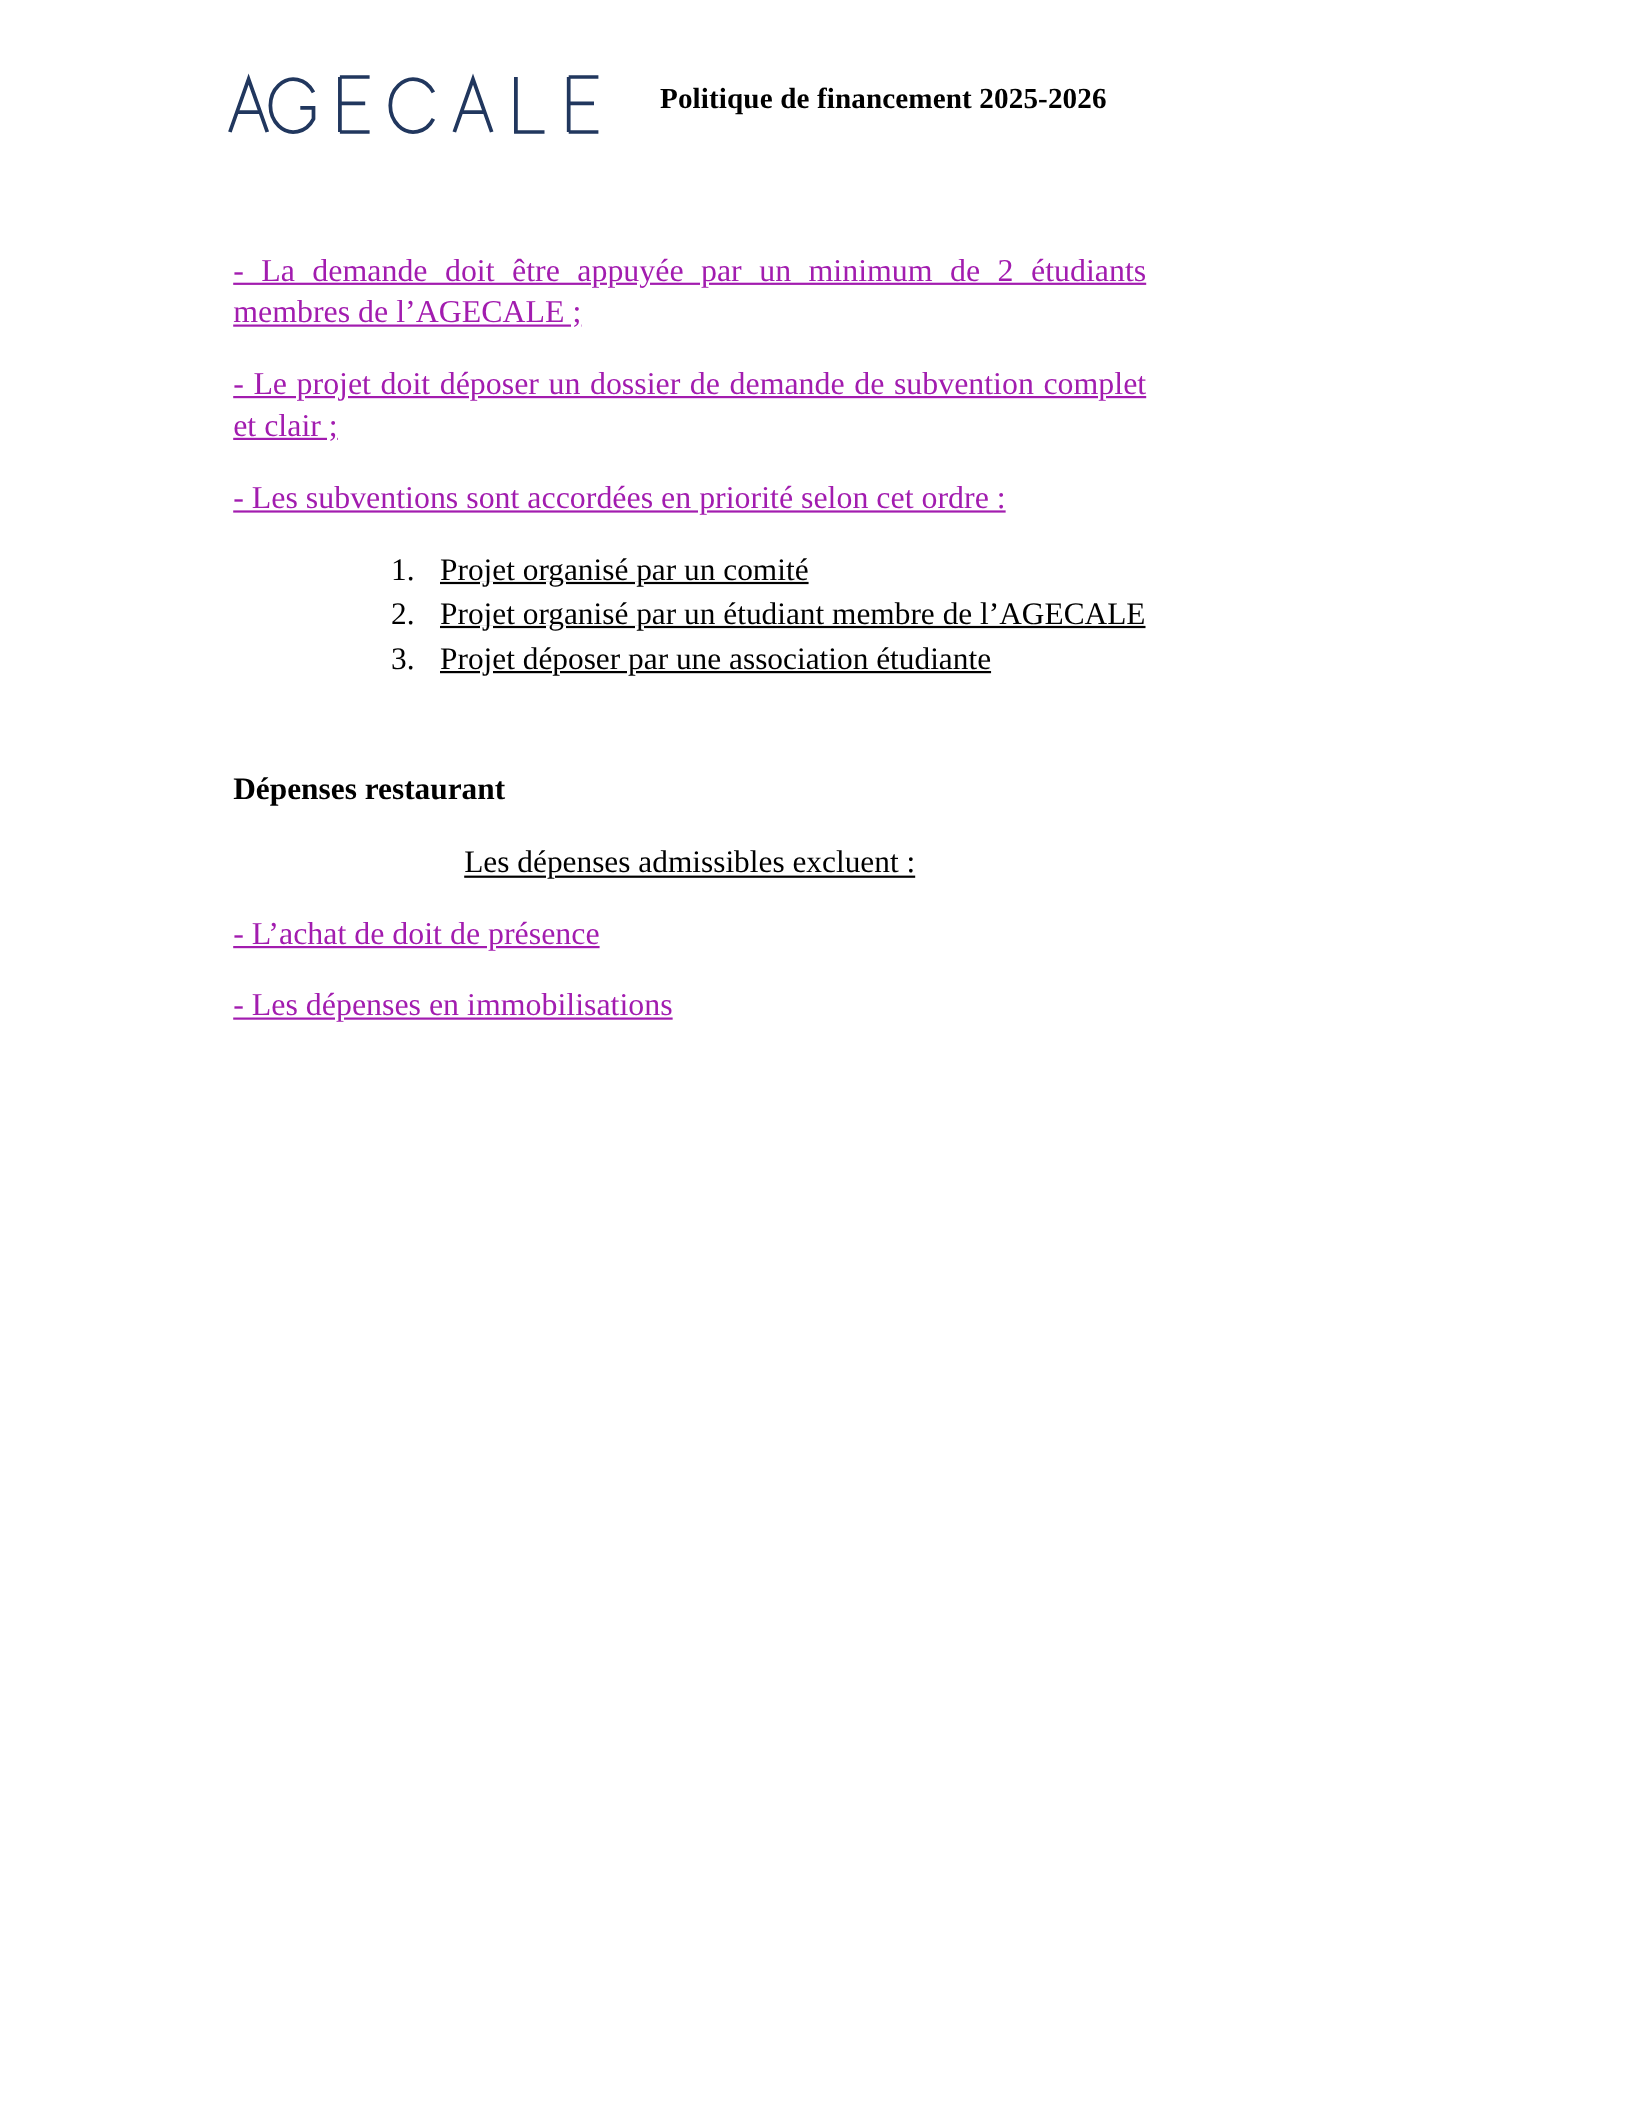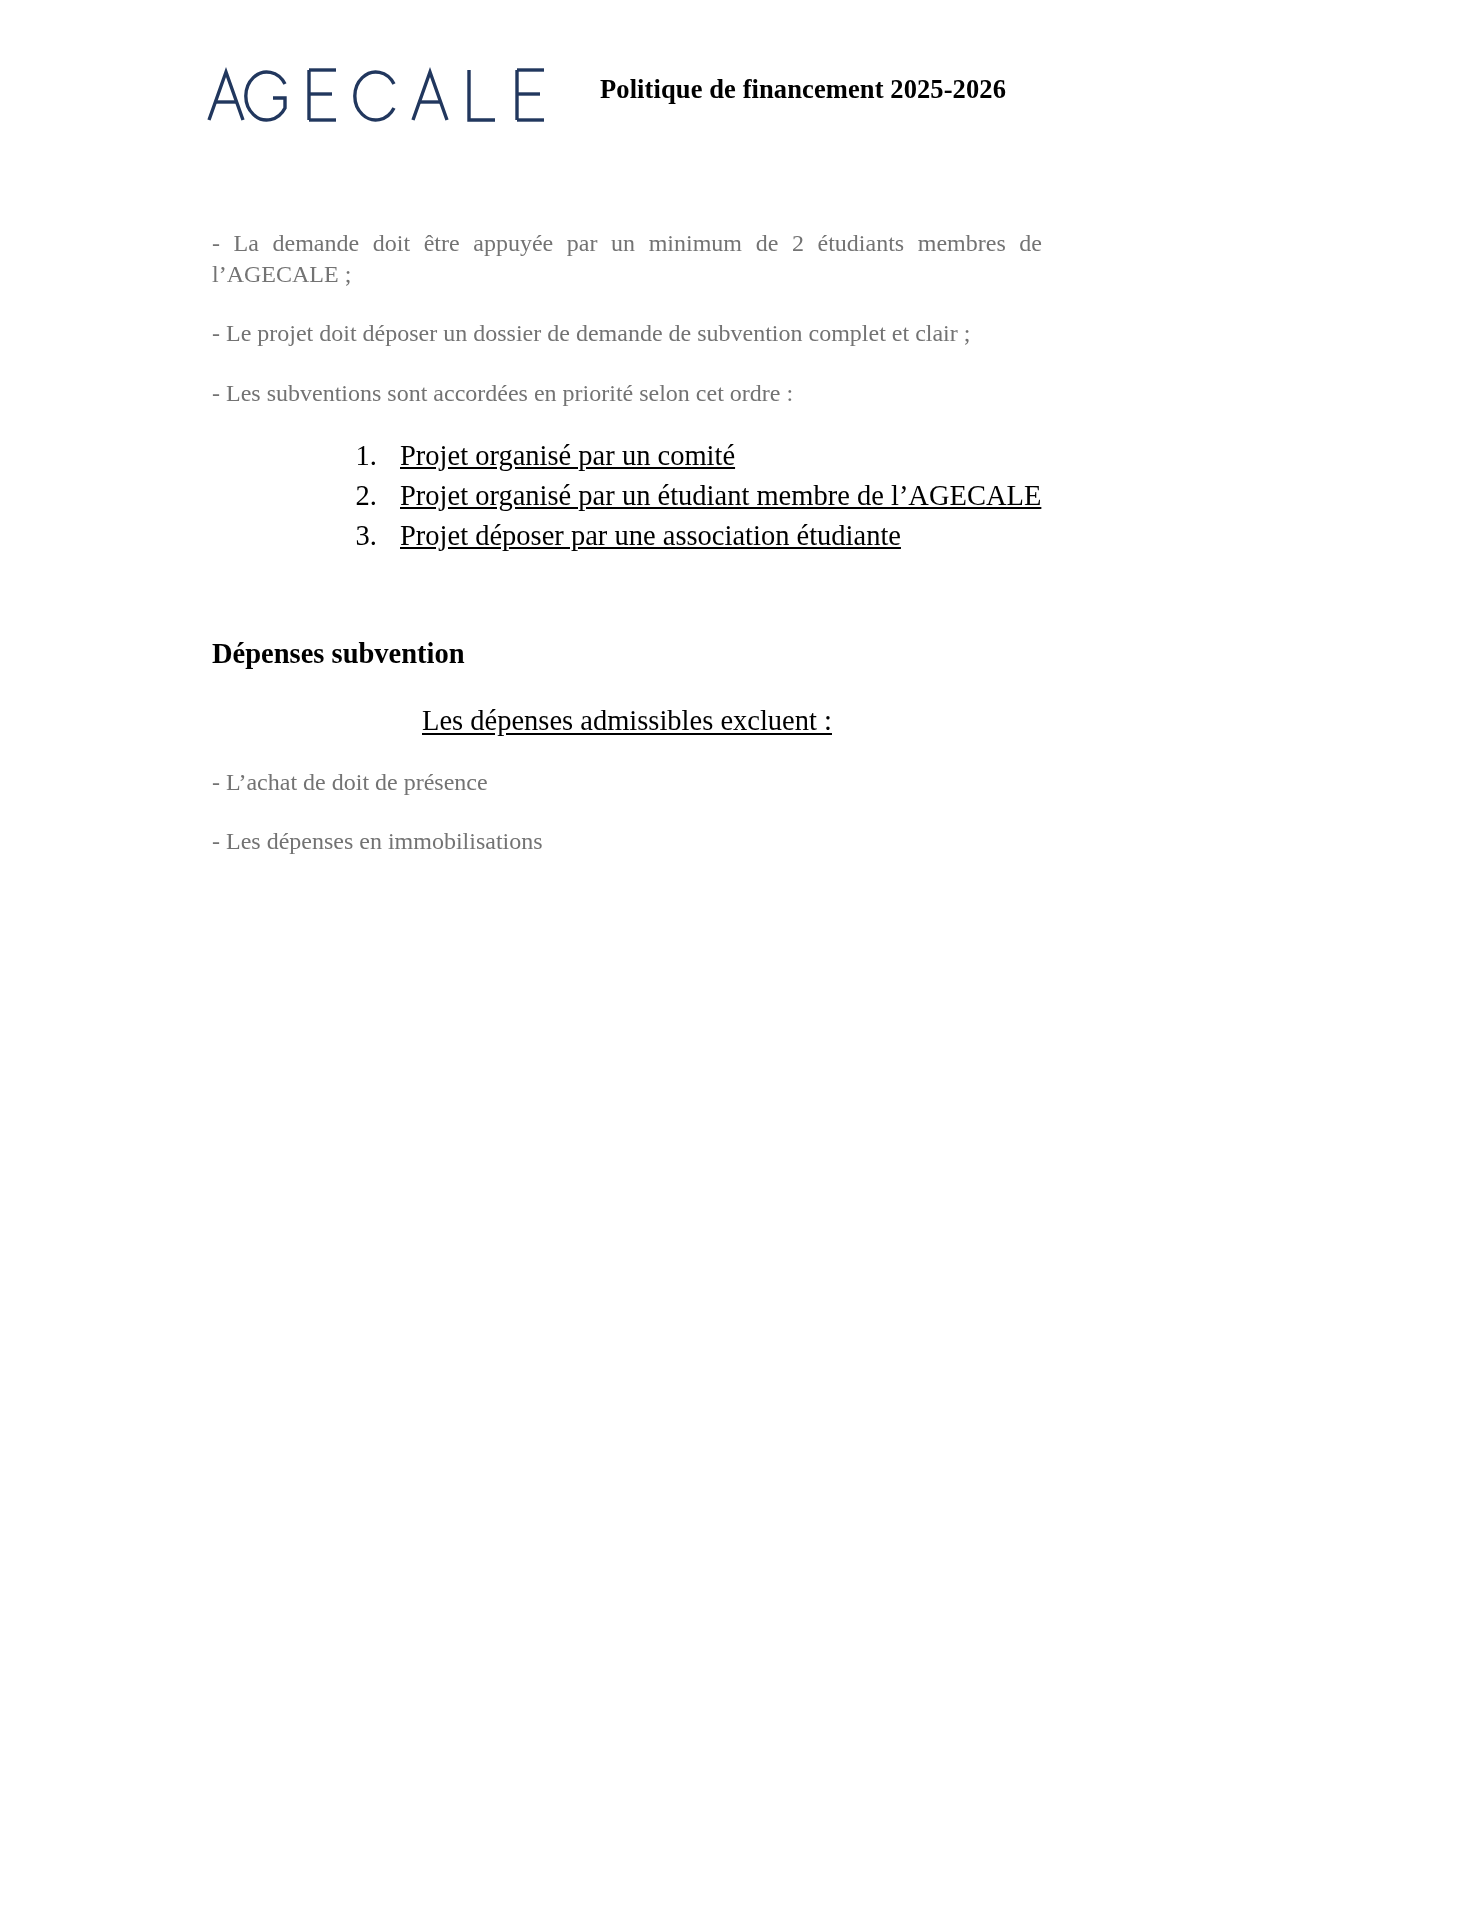--- a/index.html
+++ b/index.html
@@ -57,25 +57,26 @@
   
   .content {
     position: absolute;
     left: 212px;
     top: 228px;
     width: 830px;
   }
 
   p.para {
     margin: 0 0 28px 0;
-    font-size: 24px;
+    font-size: 29px;
     line-height: 1.30;
     text-align: justify;
     text-justify: inter-word;
-    color: #737373;
+    color: #a21caf;
+    text-decoration: underline;
   }
   p.para:last-child {
     margin-bottom: 0;
   }
   p.para.nojustify {
     text-align: left;
   }
 
   
   ol.priority-list {
@@ -165,21 +166,21 @@
     <p class="para nojustify">- Les subventions sont accordées en priorité selon cet ordre :</p>
 
     <ol class="priority-list">
       <li>Projet organisé par un comité</li>
       <li>Projet organisé par un étudiant membre de l’AGECALE</li>
       <li>Projet déposer par une association étudiante</li>
     </ol>
 
     <div class="spacer-block"></div>
 
-    <h2 class="section-heading">Dépenses subvention</h2>
+    <h2 class="section-heading">Dépenses restaurant</h2>
 
     <p class="underlined">
       <span class="u">Les dépenses admissibles excluent :</span>
     </p>
 
     <p class="para nojustify">- L’achat de doit de présence</p>
 
     <p class="para nojustify">- Les dépenses en immobilisations</p>
 
 

